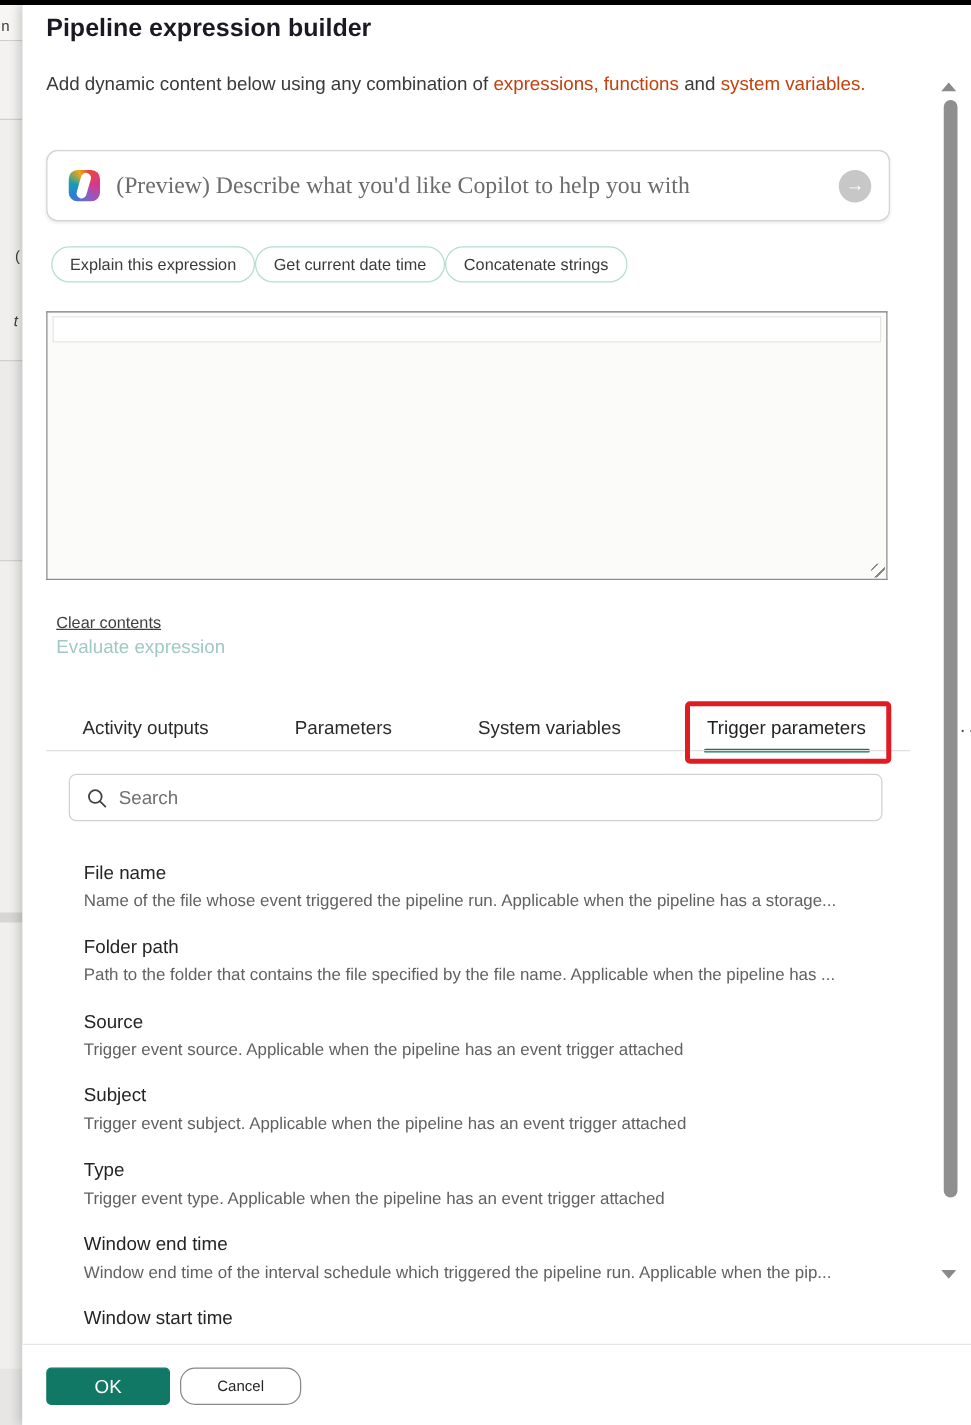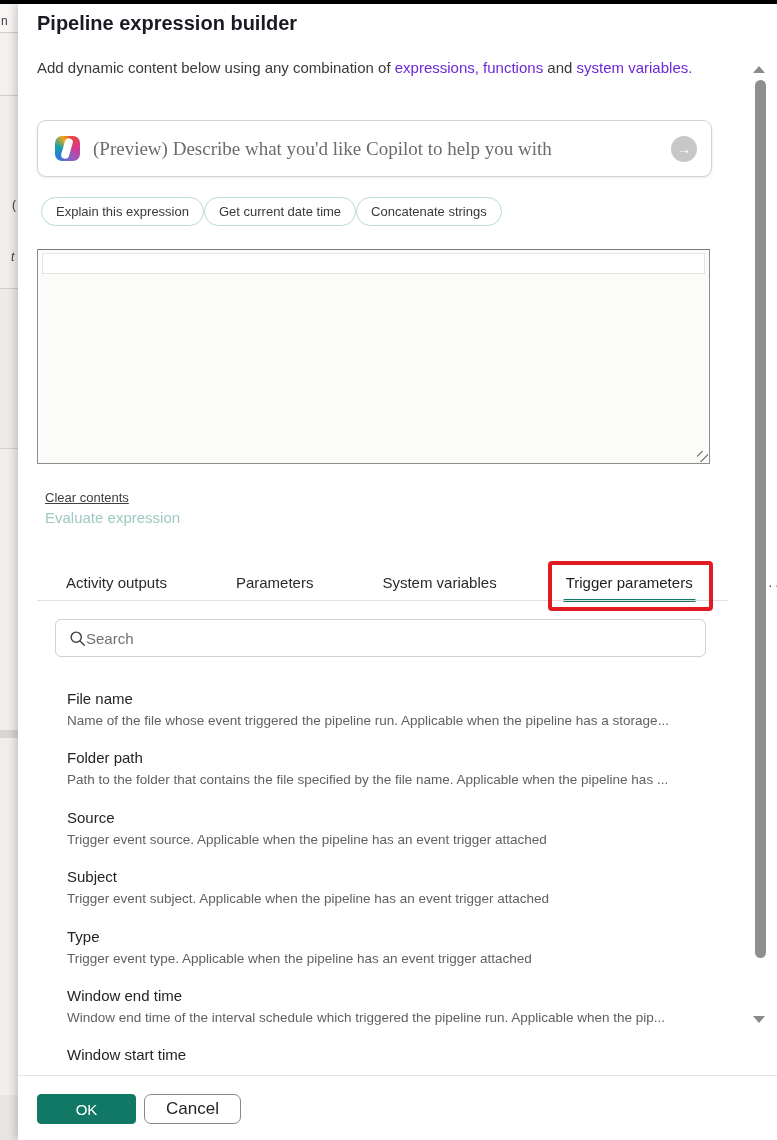--- a/index.html
+++ b/index.html
@@ -25,21 +25,21 @@
   .f-fi { left:20px;  top:226px; font-style:italic; }
   .f-t  { left:11px; top:246px; font-style:italic; }
 
   
   .dialog { position:absolute; left:18px; top:4px; width:759px; height:1136px; background:#fff;
             box-shadow:-3px 0 8px rgba(0,0,0,.18); }
 
   .dlg-title { position:absolute; left:19px; top:8px; font-size:20px; font-weight:700; color:#1b1a24; }
 
   .dlg-intro { position:absolute; left:19px; top:55px; font-size:15px; color:#3b3a39; white-space:nowrap; }
-  .dlg-intro a { color:#6d28d9; text-decoration:none; }
+  .dlg-intro a { color:#c2410c; text-decoration:none; }
 
   
   .copilot-box { position:absolute; left:19px; top:116px; width:675px; height:57px;
                  border:1px solid #d6d4d2; border-radius:9px; background:#fff;
                  box-shadow:0 1px 3px rgba(0,0,0,.09); display:flex; align-items:center; padding:0 14px 0 17px; }
   .copilot-icon { position:relative; width:25px; height:25px; border-radius:7px; flex:0 0 auto;
                   background:conic-gradient(from 15deg at 50% 50%, #e8483a, #d83790 70deg, #8661c5 150deg, #2a7cd8 210deg, #16a0ae 265deg, #f2a615 325deg, #e8483a); }
   .copilot-icon::after { content:""; position:absolute; left:8px; top:2px; width:8px; height:21px;
                          background:#fff; border-radius:5px; transform:rotate(16deg); }
   .copilot-input { flex:1; border:none; outline:none; background:transparent; margin-left:13px;
@@ -73,21 +73,21 @@
   .tab-underline { position:absolute; left:11px; right:11px; bottom:-2px; height:3px; border-radius:2px; background:#117865; }
   .red-annotation { position:absolute; left:-4px; right:-6px; top:-5px; bottom:-11px;
                     border:4px solid #e11b22; border-radius:4px; pointer-events:none; z-index:20; }
   .tab-overflow { margin-left:20px; font-size:15px; color:#424242; line-height:30px; letter-spacing:2px; cursor:pointer; }
   .tab-divider { position:absolute; left:19px; top:596px; width:691px; height:1px; background:#e1dfdd; }
 
   
   .search-box { position:absolute; left:37px; top:615px; width:651px; height:38px;
                 border:1px solid #d1d1d1; border-radius:6px; background:#fff; display:flex; align-items:center; padding:0 10px 0 13px; }
   .search-icon { width:17px; height:17px; flex:0 0 auto; }
-  .search-input { flex:1; border:none; outline:none; margin-left:0; font-family:"Liberation Sans", sans-serif;
+  .search-input { flex:1; border:none; outline:none; margin-left:9px; font-family:"Liberation Sans", sans-serif;
                   font-size:15px; color:#201f1e; background:transparent; }
   .search-input::placeholder { color:#707070; opacity:1; }
 
   
   .param-list { position:absolute; left:49px; top:676px; width:660px; height:395px; overflow:hidden; }
   .param-item { height:59.4px; cursor:pointer; }
   .param-title { font-size:15px; color:#242424; line-height:20px; padding-top:9px; }
   .param-desc  { font-size:13.5px; color:#616161; line-height:18px; margin-top:3px;
                  white-space:nowrap; overflow:hidden; max-width:655px; }
 
@@ -96,21 +96,21 @@
                  border-left:6px solid transparent; border-right:6px solid transparent; border-bottom:7px solid #8a8a8a; }
   .sb-thumb { position:absolute; right:11px; top:76px; width:11px; height:878px; background:#8f8f8f; border-radius:6px; }
   .sb-arrow-down { position:absolute; right:12px; top:1012px; width:0; height:0;
                    border-left:6px solid transparent; border-right:6px solid transparent; border-top:7px solid #8a8a8a; }
 
   
   .footer { position:absolute; left:0; top:1071px; width:759px; height:65px; background:#fff; border-top:1px solid #e5e5e5; }
   .btn-ok { position:absolute; left:19px; top:18px; width:99px; height:30px; background:#117865; color:#fff;
             border:1px solid #117865; border-radius:4px; font-family:"Liberation Sans", sans-serif; font-size:15px; cursor:pointer; }
   .btn-cancel { position:absolute; left:126px; top:18px; width:97px; height:30px; background:#fff; color:#242424;
-                border:1px solid #8a8886; border-radius:7px; font-family:"Liberation Sans", sans-serif; font-size:17px; cursor:pointer; }
+                border:1px solid #8a8886; border-radius:12px; font-family:"Liberation Sans", sans-serif; font-size:12px; cursor:pointer; }
 </style>
 </head>
 <body>
 
 <div class="top-bar"></div>
 
 <div class="sliver">
   <div class="blk1"></div>
   <div class="blk2"></div>
   <div class="blk3"></div>

